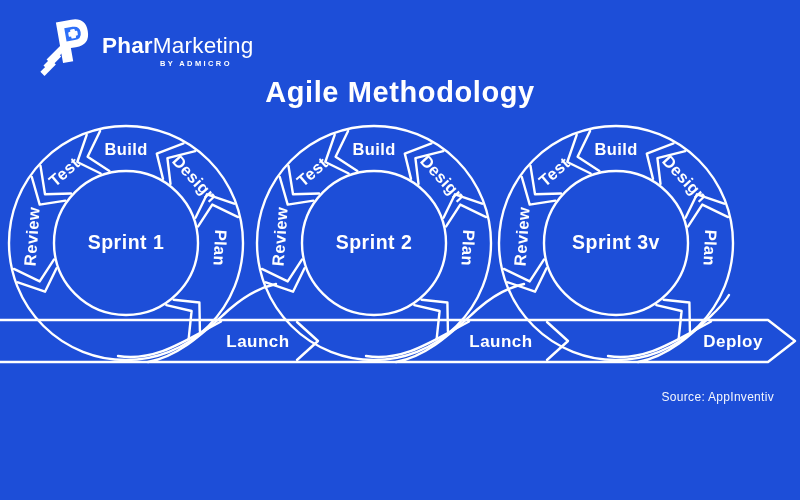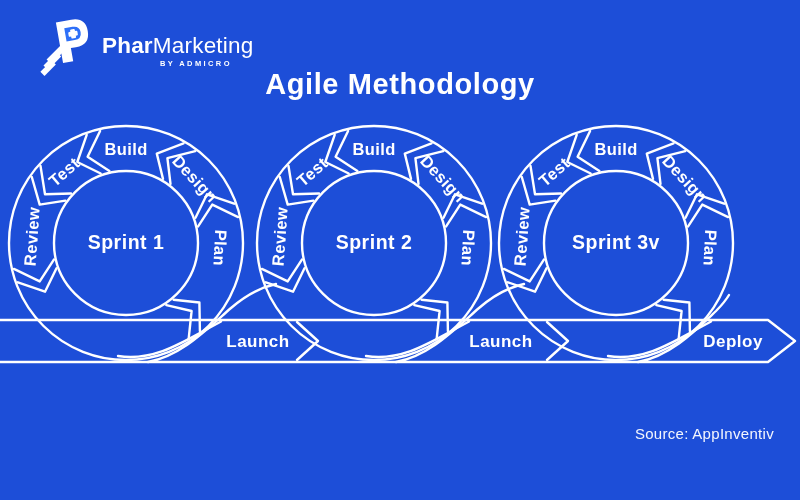--- a/index.html
+++ b/index.html
@@ -12,29 +12,29 @@
   
   .logo{position:absolute;left:28px;top:14px;display:flex;align-items:flex-start;}
   .logo-icon{width:66px;height:66px;flex:0 0 auto;}
   .brand{margin-left:8px;margin-top:20px;line-height:1.05;}
   .brand-line{font-size:22.5px;letter-spacing:.2px;white-space:nowrap;}
   .brand-bold{font-weight:700;}
   .brand-reg{font-weight:400;}
   .brand-tag{font-size:7.5px;font-weight:700;letter-spacing:2.4px;margin-left:58px;margin-top:2px;}
   
   .title{
-    position:absolute;left:0;right:0;top:68px;text-align:center;
+    position:absolute;left:0;right:0;top:76px;text-align:center;
     font-size:29px;font-weight:700;letter-spacing:.6px;
   }
   
   svg.diagram{position:absolute;left:0;top:0;}
   svg text{font-family:"Liberation Sans",sans-serif;fill:#ffffff;}
   .src{
-    position:absolute;right:26px;top:425px;
-    font-size:15px;letter-spacing:.3px;opacity:.95;
+    position:absolute;right:26px;top:390px;
+    font-size:12px;letter-spacing:.3px;opacity:.95;
   }
 </style>
 </head>
 <body>
 
 <div id="stage" style="background: #1d4ed8;">
 
   <div class="logo">
     <svg class="logo-icon" viewBox="0 0 64 64">
       <g fill="#ffffff">

